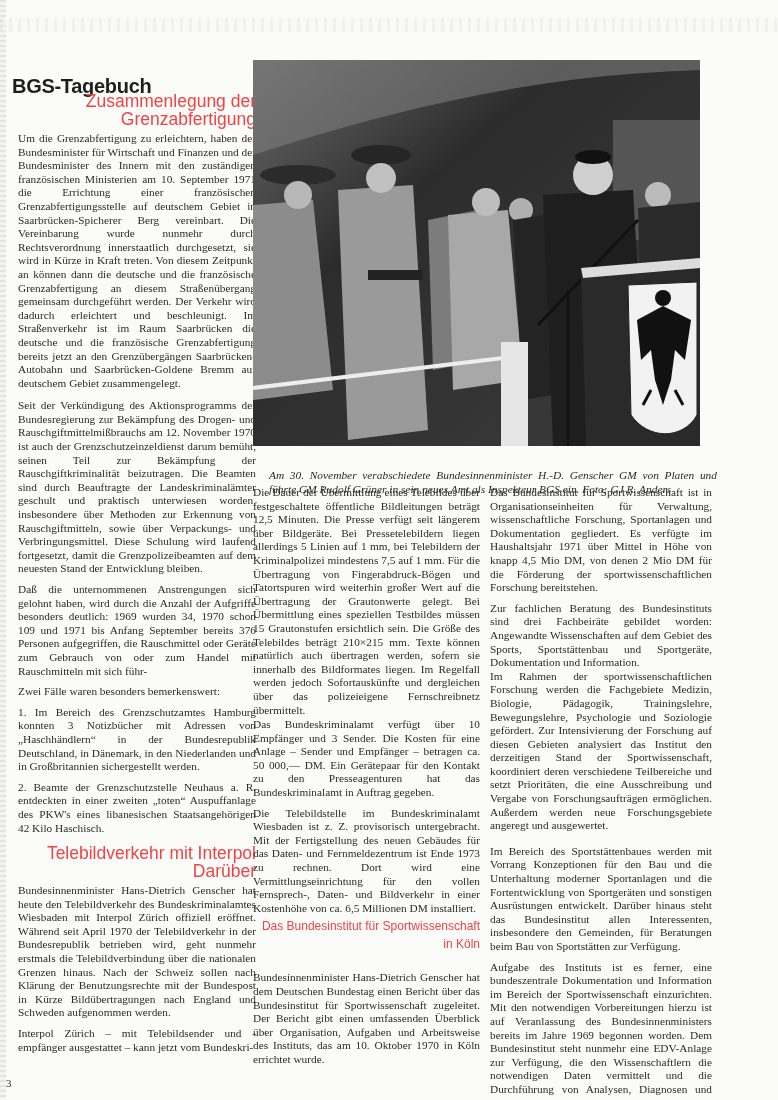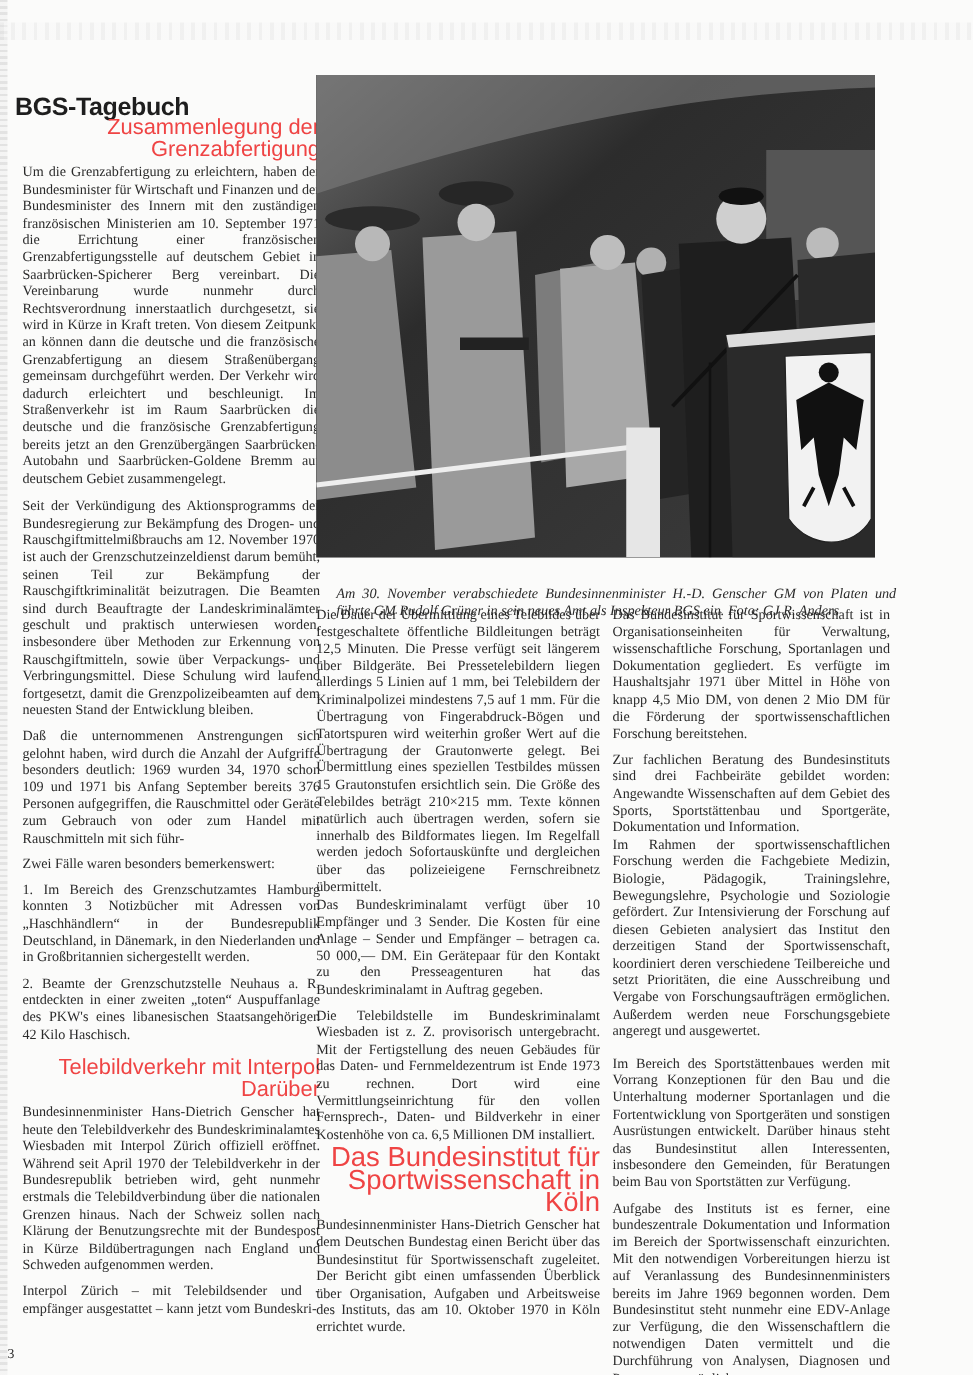--- a/index.html
+++ b/index.html
@@ -133,21 +133,21 @@
   </svg>
 </figure>
 
 <p class="caption" style="margin:16px">Am 30. November verabschiedete Bundesinnenminister H.-D. Genscher GM von Platen und führte GM Rudolf Grüner in sein neues Amt als Inspekteur BGS ein. Foto: GJ R. Anders</p>
 
 <div class="col" id="col2">
   <p class="tight" style="margin-bottom:1px">Die Dauer der Übermittlung eines Telebildes über festgeschaltete öffentliche Bildleitungen beträgt 12,5 Minuten. Die Presse verfügt seit längerem über Bildgeräte. Bei Pressetelebildern liegen allerdings 5 Linien auf 1 mm, bei Telebildern der Kriminalpolizei mindestens 7,5 auf 1 mm. Für die Übertragung von Fingerabdruck-Bögen und Tatortspuren wird weiterhin großer Wert auf die Übertragung der Grautonwerte gelegt. Bei Übermittlung eines speziellen Testbildes müssen 15 Grautonstufen ersichtlich sein. Die Größe des Telebildes beträgt 210×215 mm. Texte können natürlich auch übertragen werden, sofern sie innerhalb des Bildformates liegen. Im Regelfall werden jedoch Sofortauskünfte und dergleichen über das polizeieigene Fernschreibnetz übermittelt.</p>
   <p>Das Bundeskriminalamt verfügt über 10 Empfänger und 3 Sender. Die Kosten für eine Anlage – Sender und Empfänger – betragen ca. 50 000,— DM. Ein Gerätepaar für den Kontakt zu den Presseagenturen hat das Bundeskriminalamt in Auftrag gegeben.</p>
   <p class="tight">Die Telebildstelle im Bundeskriminalamt Wiesbaden ist z. Z. provisorisch untergebracht. Mit der Fertigstellung des neuen Gebäudes für das Daten- und Fernmeldezentrum ist Ende 1973 zu rechnen. Dort wird eine Vermittlungseinrichtung für den vollen Fernsprech-, Daten- und Bildverkehr in einer Kostenhöhe von ca. 6,5 Millionen DM installiert.</p>
   <section style="margin-top:2px">
-    <h2 class="h2" style="font-size:22px;margin-bottom:3px">Das Bundesinstitut für Sportwissenschaft in Köln</h2>
+    <h2 class="h2" style="font-size:12px;margin-bottom:18px">Das Bundesinstitut für Sportwissenschaft in Köln</h2>
     <p>Bundesinnenminister Hans-Dietrich Genscher hat dem Deutschen Bundestag einen Bericht über das Bundesinstitut für Sportwissenschaft zugeleitet. Der Bericht gibt einen umfassenden Überblick über Organisation, Aufgaben und Arbeitsweise des Instituts, das am 10. Oktober 1970 in Köln errichtet wurde.</p>
   </section>
 </div>
 
 <div class="col" id="col3">
   <p>Das Bundesinstitut für Sportwissenschaft ist in Organisationseinheiten für Verwaltung, wissenschaftliche Forschung, Sportanlagen und Dokumentation gegliedert. Es verfügte im Haushaltsjahr 1971 über Mittel in Höhe von knapp 4,5 Mio DM, von denen 2 Mio DM für die Förderung der sportwissenschaftlichen Forschung bereitstehen.</p>
   <p style="margin-bottom:0">Zur fachlichen Beratung des Bundesinstituts sind drei Fachbeiräte gebildet worden: Angewandte Wissenschaften auf dem Gebiet des Sports, Sportstättenbau und Sportgeräte, Dokumentation und Information.</p>
   <p style="margin-bottom:12px">Im Rahmen der sportwissenschaftlichen Forschung werden die Fachgebiete Medizin, Biologie, Pädagogik, Trainingslehre, Bewegungslehre, Psychologie und Soziologie gefördert. Zur Intensivierung der Forschung auf diesen Gebieten analysiert das Institut den derzeitigen Stand der Sportwissenschaft, koordiniert deren verschiedene Teilbereiche und setzt Prioritäten, die eine Ausschreibung und Vergabe von Forschungsaufträgen ermöglichen. Außerdem werden neue Forschungsgebiete angeregt und ausgewertet.</p>
   <p>Im Bereich des Sportstättenbaues werden mit Vorrang Konzeptionen für den Bau und die Unterhaltung moderner Sportanlagen und die Fortentwicklung von Sportgeräten und sonstigen Ausrüstungen entwickelt. Darüber hinaus steht das Bundesinstitut allen Interessenten, insbesondere den Gemeinden, für Beratungen beim Bau von Sportstätten zur Verfügung.</p>
   <p>Aufgabe des Instituts ist es ferner, eine bundeszentrale Dokumentation und Information im Bereich der Sportwissenschaft einzurichten. Mit den notwendigen Vorbereitungen hierzu ist auf Veranlassung des Bundesinnenministers bereits im Jahre 1969 begonnen worden. Dem Bundesinstitut steht nunmehr eine EDV-Anlage zur Verfügung, die den Wissenschaftlern die notwendigen Daten vermittelt und die Durchführung von Analysen, Diagnosen und Prognosen ermöglicht.</p>

